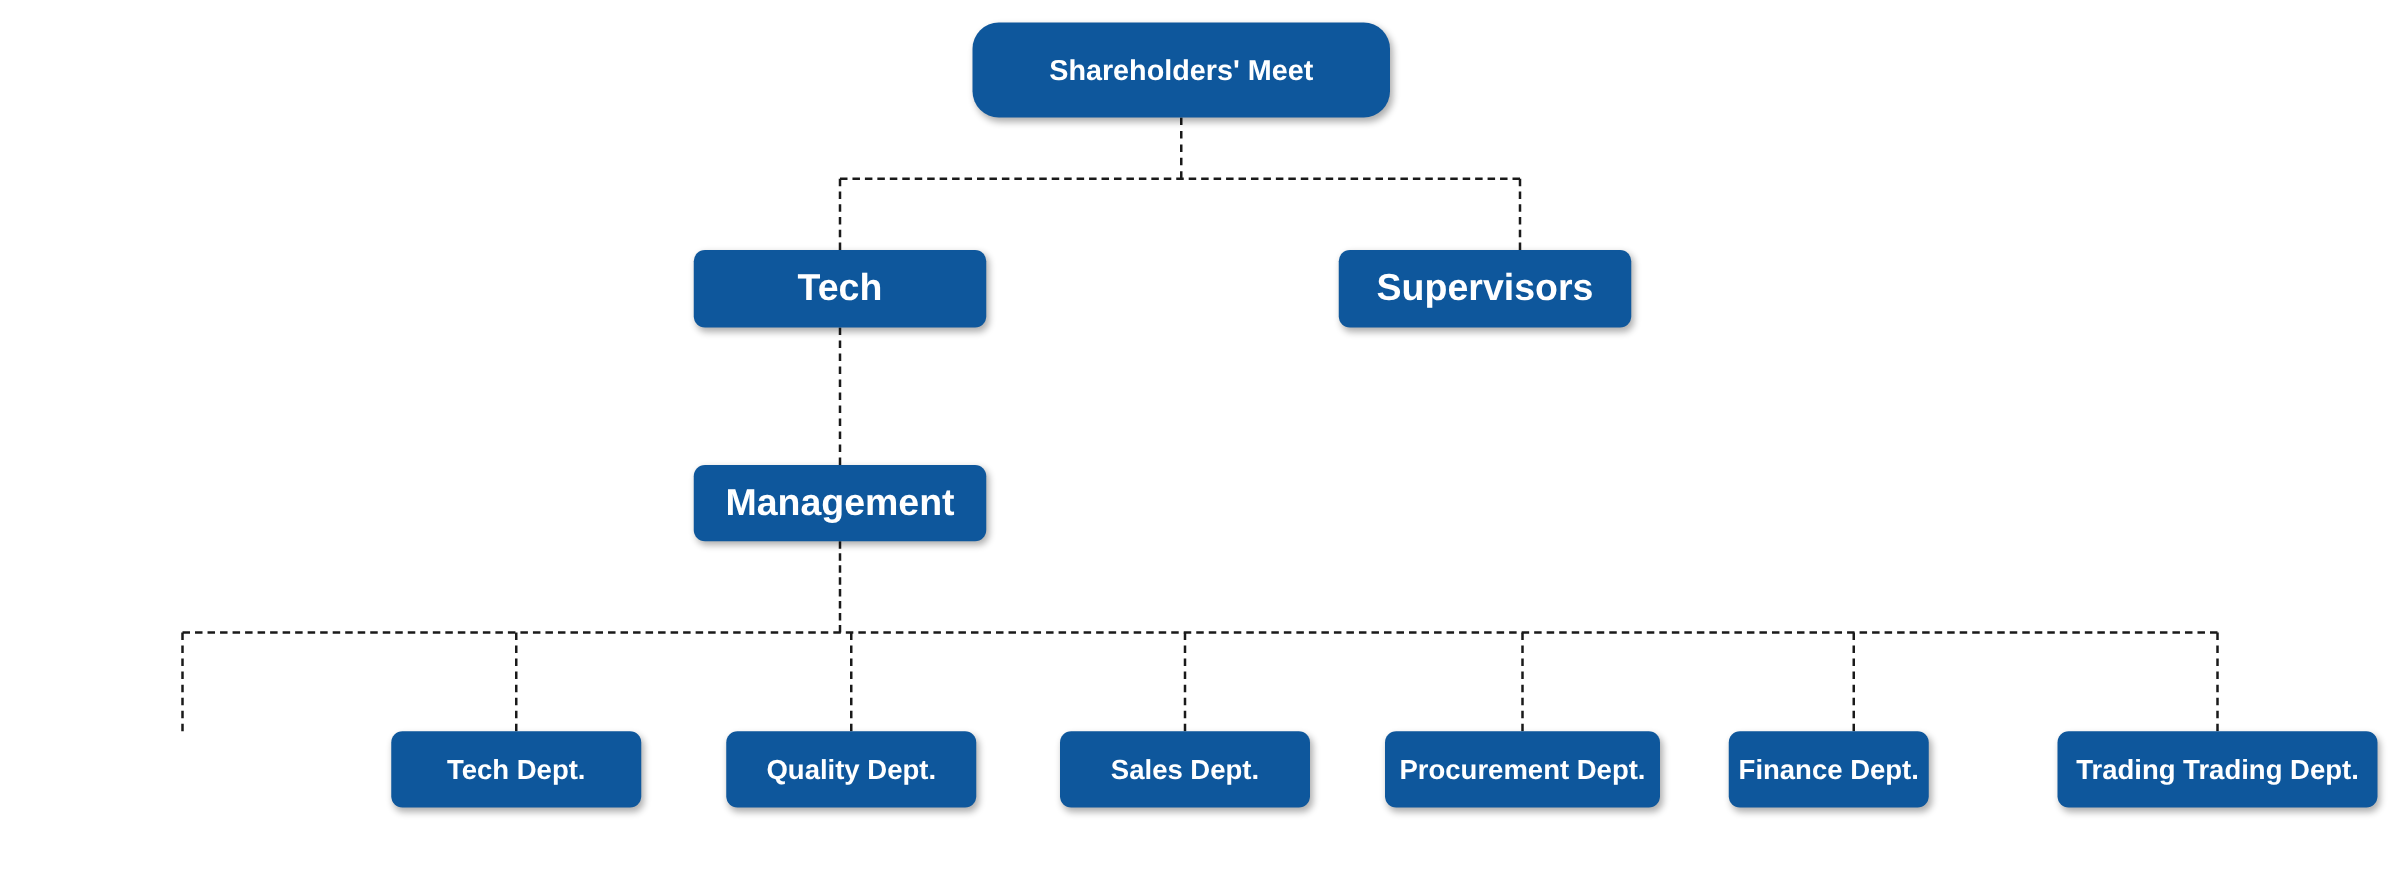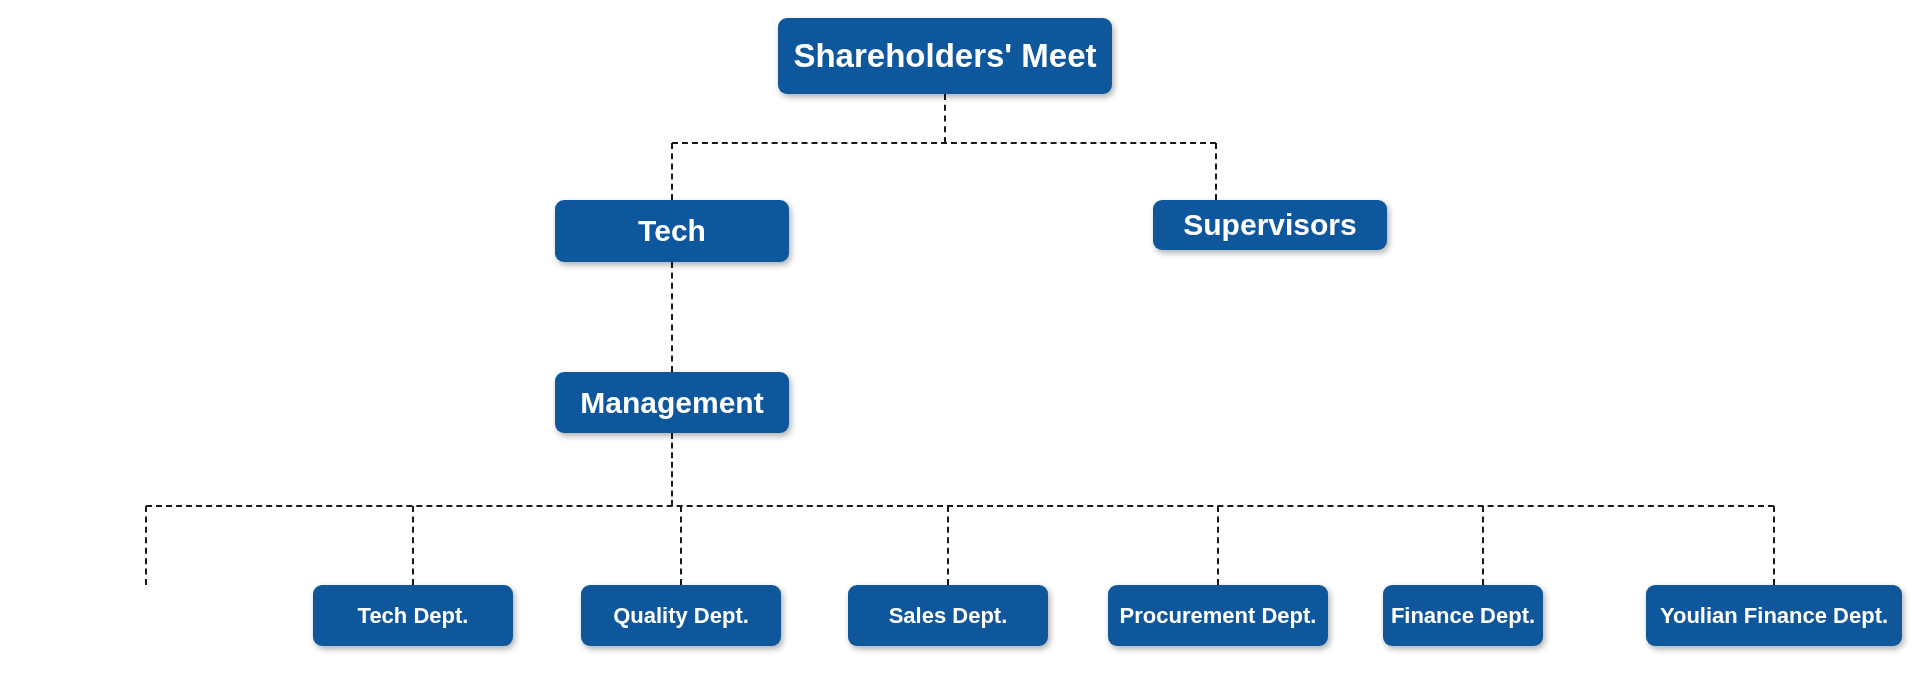--- a/index.html
+++ b/index.html
@@ -26,21 +26,21 @@
     color: var(--text);
     border-radius: 9px;
     display: flex;
     align-items: center;
     justify-content: center;
     font-weight: 600;
     box-shadow: 2px 3px 6px rgba(0,0,0,0.32);
     text-align: center;
     white-space: nowrap;
   }
-  .node.lvl-root { font-size: 33px; }
+  .node.lvl-root { font-size: 23px; border-radius: 21px; }
   .node.lvl-mid  { font-size: 30px; }
   .node.lvl-dept { font-size: 22px; }
   .vline {
     position: absolute;
     width: 0;
     border-left: 2px dashed var(--line);
   }
   .hline {
     position: absolute;
     height: 0;
@@ -67,21 +67,21 @@
   <div class="vline" style="left:1482px;top:506px; height:79px;"></div>
   <div class="vline" style="left:1773px;top:506px; height:79px;"></div>
 
   <div class="node lvl-root" style="left:778px; top:18px; width:334px; height:76px;">
     <span>Shareholders' Meet</span>
   </div>
 
   <div class="node lvl-mid" style="left:555px; top:200px; width:234px; height:62px;">
     <span>Tech</span>
   </div>
-  <div class="node lvl-mid" style="left:1153px; top:200px; width:234px; height:50px;">
+  <div class="node lvl-mid" style="left:1071px; top:200px; width:234px; height:62px;">
     <span>Supervisors</span>
   </div>
 
   <div class="node lvl-mid" style="left:555px; top:372px; width:234px; height:61px;">
     <span>Management</span>
   </div>
 
   <div class="node lvl-dept" style="left:313px; top:585px; width:200px; height:61px;text-align:center;">
     <span>Tech Dept.</span>
   </div>
@@ -91,16 +91,16 @@
   <div class="node lvl-dept" style="left:848px; top:585px; width:200px; height:61px;">
     <span>Sales Dept.</span>
   </div>
   <div class="node lvl-dept" style="left:1108px; top:585px; width:220px; height:61px;">
     <span>Procurement Dept.</span>
   </div>
   <div class="node lvl-dept" style="left:1383px; top:585px; width:160px; height:61px;">
     <span>Finance Dept.</span>
   </div>
   <div class="node lvl-dept" style="left:1646px; top:585px; width:256px; height:61px;">
-    <span>Youlian Finance Dept.</span>
+    <span>Trading Trading Dept.</span>
   </div>
 
 </div>
 
 </body></html>

